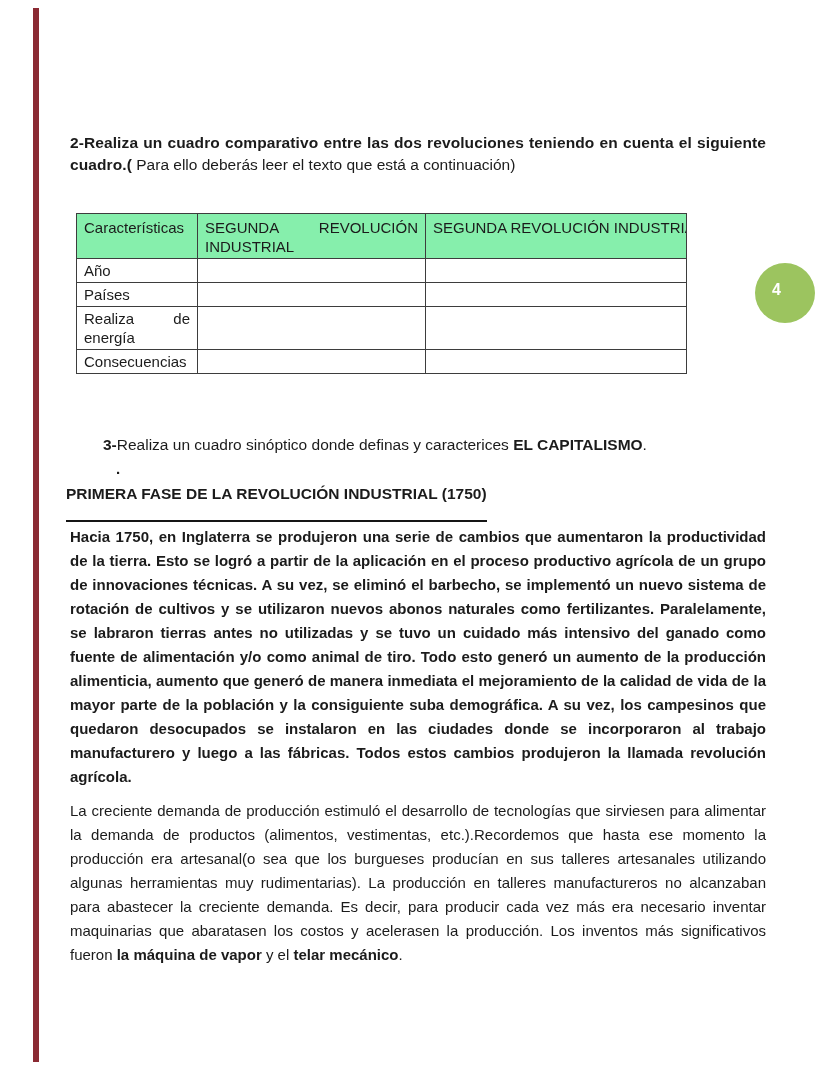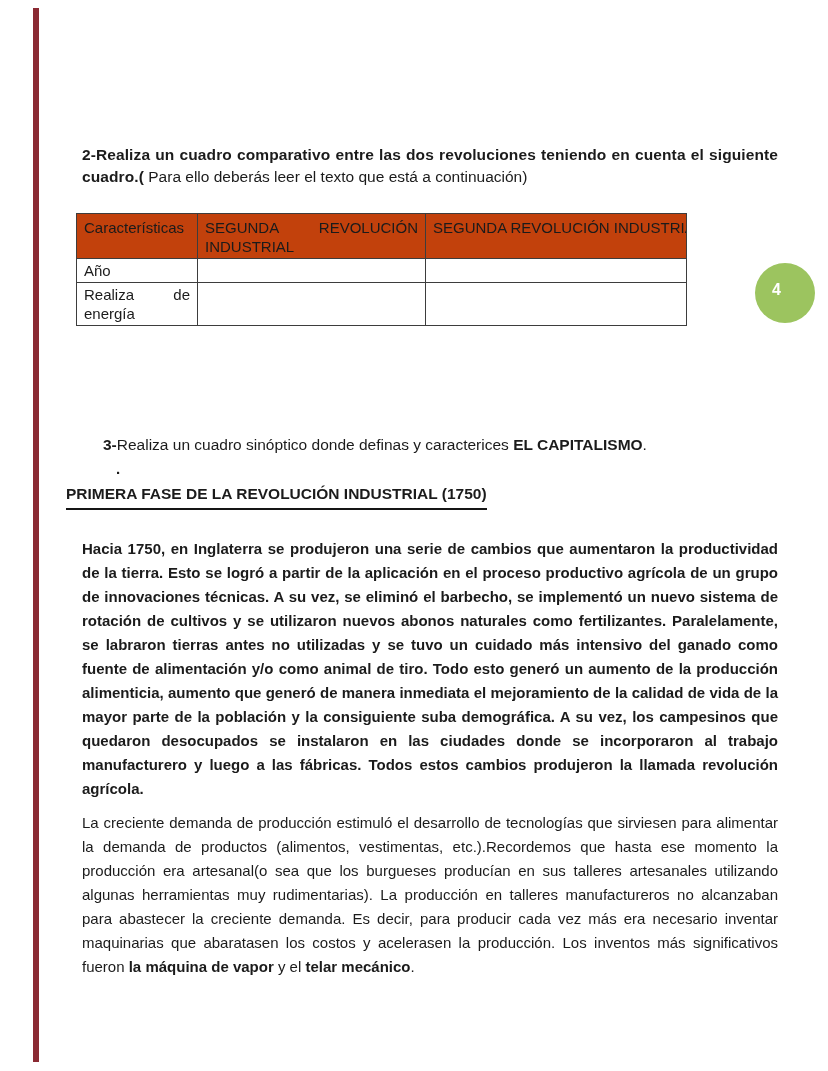--- a/index.html
+++ b/index.html
@@ -9,53 +9,53 @@
     background:#ffffff;
     font-family:"Liberation Sans", sans-serif;
     color:#1b1b1b;
     overflow:hidden;
   }
   .margin-line{
     position:absolute;left:33px;top:8px;width:6px;height:1054px;
     background:#8b2a33;
   }
   .txt{position:absolute;left:66px;width:696px;text-align:justify;
-       font-size:15px;line-height:24px;margin:16px;}
+       font-size:15px;line-height:24px;margin:4px;}
   .task2{top:128px;line-height:22px;font-size:15.5px;}
   .task2 b{letter-spacing:0.1px;}
   
   .cmp-table{
     position:absolute;left:76px;top:213px;border-collapse:collapse;
     font-size:15px;line-height:19px;table-layout:fixed;width:610px;
   }
   .cmp-table td{
     border:1px solid #3d3d3d;padding:2px 7px;vertical-align:top;
     text-align:justify;overflow:hidden;
   }
-  .cmp-table tr.hdr td{background:#c2410c;height:38px;padding-top:4px;}
+  .cmp-table tr.hdr td{background:#86efac;height:38px;padding-top:4px;}
   .cmp-table td.nowrap{white-space:nowrap;text-align:left;}
   .col1{width:121px;}.col2{width:228px;}.col3{width:261px;}
   tr.r-single td{height:17px;}
   tr.r-double td{height:37px;}
   tr.r-last td{height:15px;}
   
   .badge{
     position:absolute;left:755px;top:263px;width:60px;height:60px;
     border-radius:50%;background:#9cc45f;color:#ffffff;
     display:flex;align-items:center;
     font-size:16px;font-weight:bold;
   }
   .badge span{padding-left:17px;transform:translateY(-3px);}
   .task3{position:absolute;left:103px;top:436px;font-size:15.5px;margin:0;}
   .stray-dot{position:absolute;left:116px;top:460px;font-size:15px;font-weight:bold;margin:0;}
   .heading{
     position:absolute;left:66px;margin:0;
     font-size:15.5px;font-weight:bold;
   }
-  .heading .u{border-bottom:2px solid #151515;padding-bottom:5px;display:inline-block;}
+  .heading .u{border-bottom:2px solid #151515;padding-bottom:17px;display:inline-block;}
   .h1{top:485px;}
   .h2{top:755px;}
   .para1{top:521px;font-weight:bold;}
   .para2{top:795px;}
 </style>
 </head>
 <body>
 
 <div class="page">
 
@@ -73,22 +73,32 @@
         <tr class="hdr">
       <td>Características</td>
       <td>SEGUNDA REVOLUCIÓN INDUSTRIAL</td>
       <td class="nowrap">SEGUNDA REVOLUCIÓN INDUSTRIAL</td>
     </tr>
     <tr class="r-single">
       <td>Año</td>
       <td></td>
       <td></td>
     </tr>
+    <tr class="r-single">
+      <td>Países</td>
+      <td></td>
+      <td></td>
+    </tr>
     <tr class="r-double">
       <td>Realiza de energía</td>
+      <td></td>
+      <td></td>
+    </tr>
+    <tr class="r-last">
+      <td>Consecuencias</td>
       <td></td>
       <td></td>
     </tr>
   </tbody>
     </table>
 
   <div class="badge">
       <span>4</span>
     </div>
 

